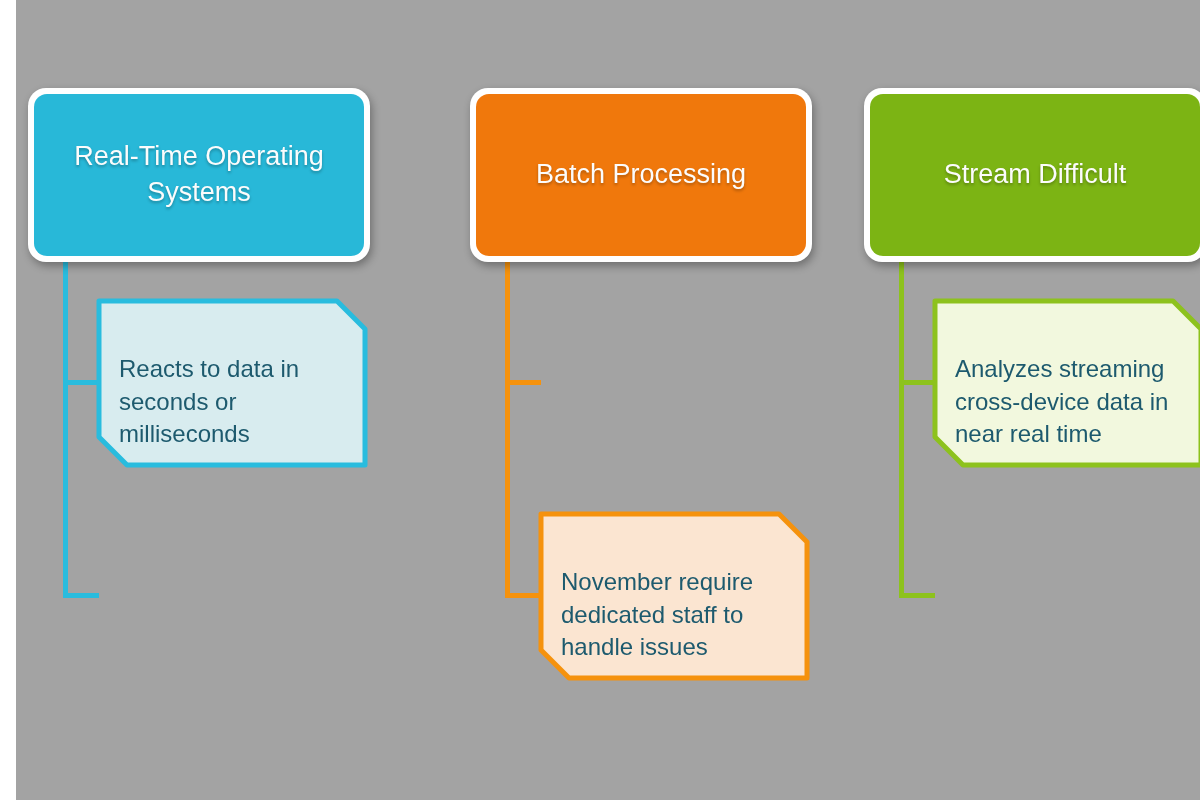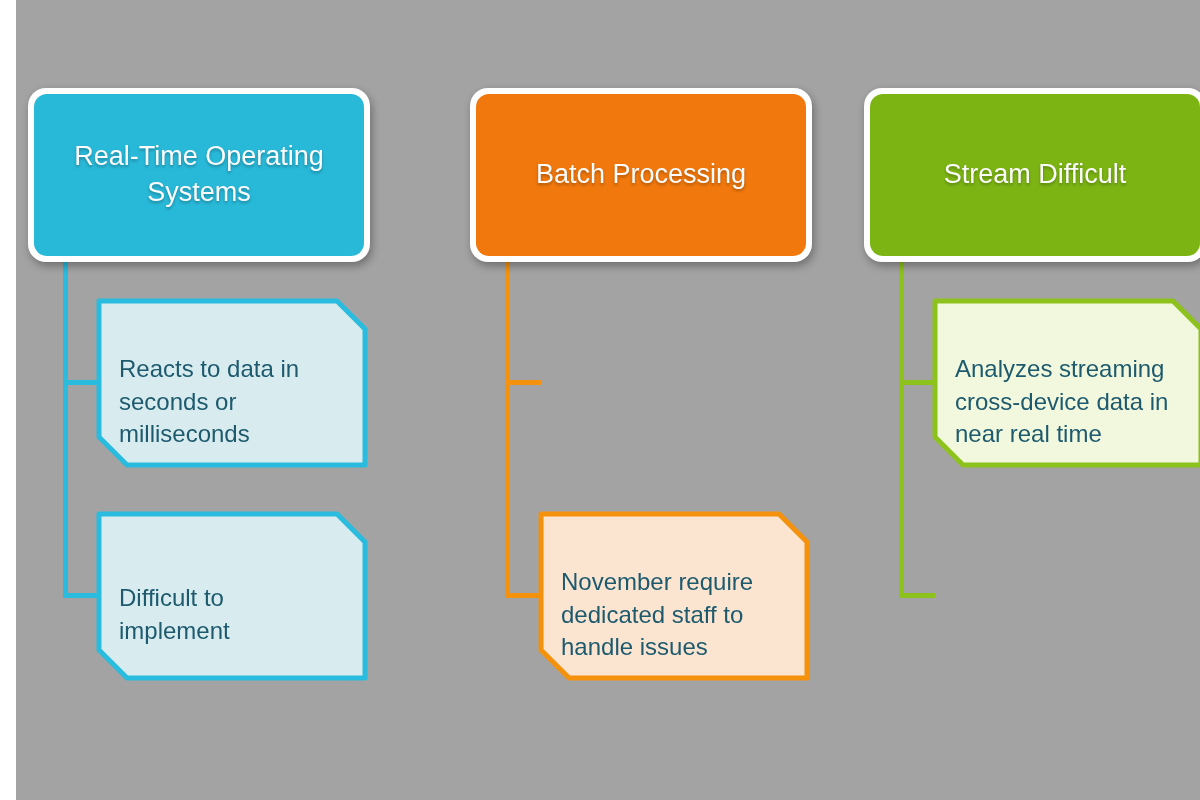--- a/index.html
+++ b/index.html
@@ -126,26 +126,20 @@
     </div>
     <div class="vline"></div>
     <div class="stub stub1"></div>
     <div class="stub stub2"></div>
     <div class="child child1">
       <svg width="272" height="170" viewBox="0 0 272 170">
         <path class="child-shape-path" d="M3,3 H241 L269,31 V167 H31 L3,139 Z"></path>
       </svg>
       <div class="child-text">Reacts to data in seconds or milliseconds</div>
     </div>
-    <div class="child child2">
-      <svg width="272" height="170" viewBox="0 0 272 170">
-        <path class="child-shape-path" d="M3,3 H241 L269,31 V167 H31 L3,139 Z"></path>
-      </svg>
-      <div class="child-text">Difficult to implement</div>
-    </div>
   </div>
 
   <div class="column" style="left: 454px; --header-fill: #f0780c; --line: #f5920d; --child-fill: #fbe5d1;">
     <div class="header">
       <div class="header-inner">
         <div class="header-title">Batch Processing</div>
       </div>
     </div>
     <div class="vline"></div>
     <div class="stub stub1"></div>

